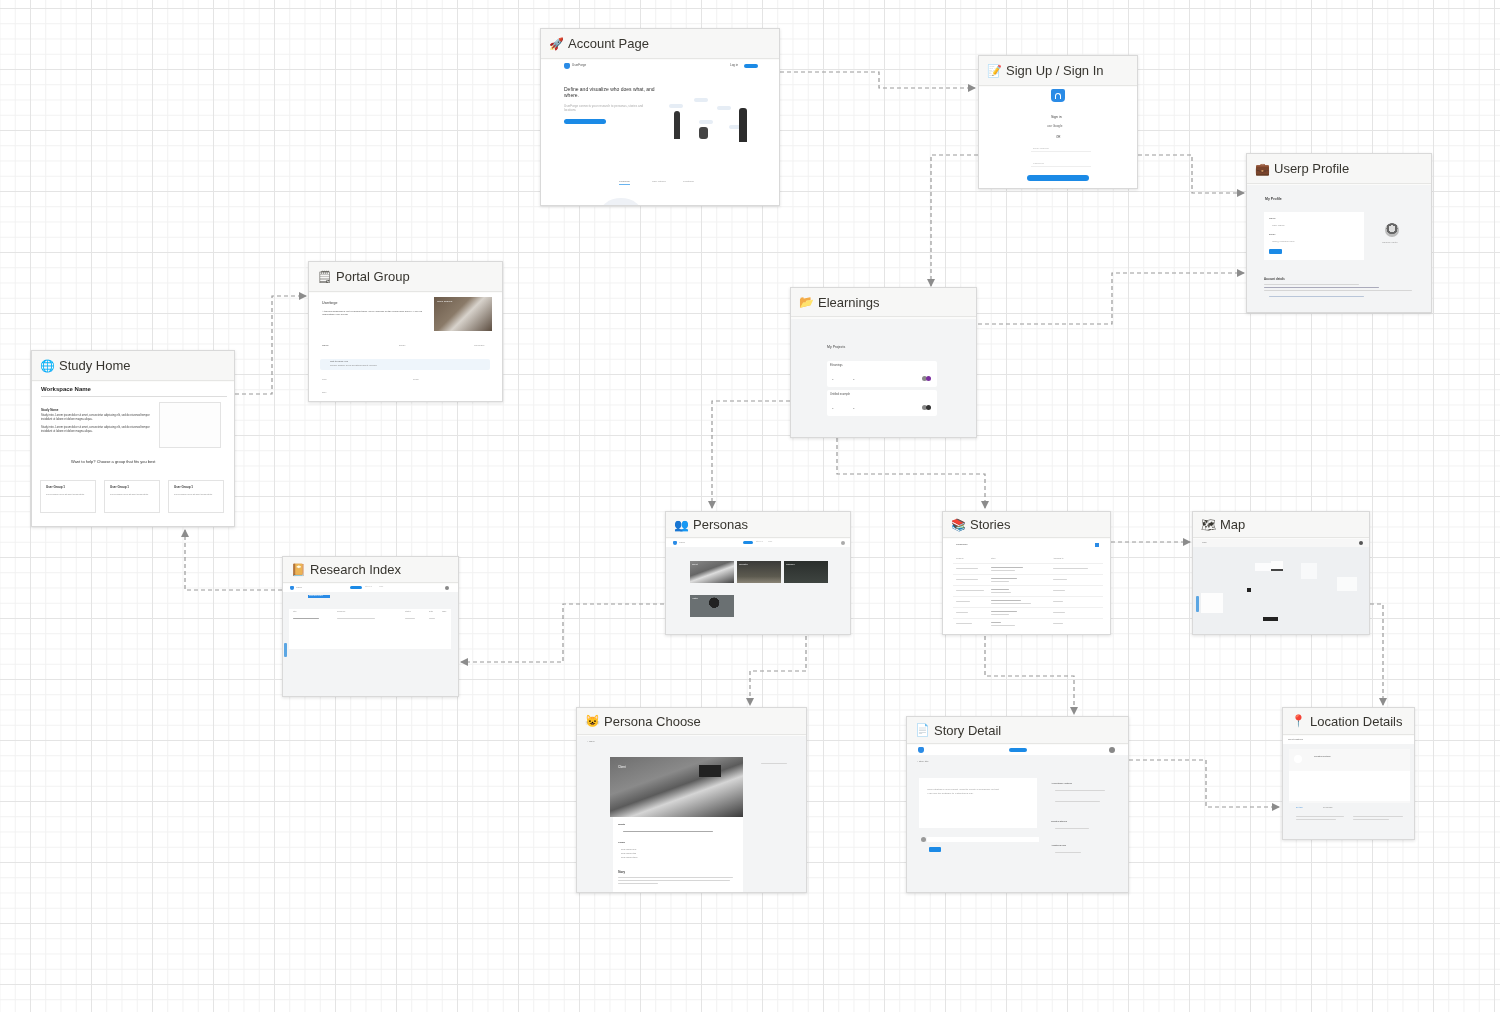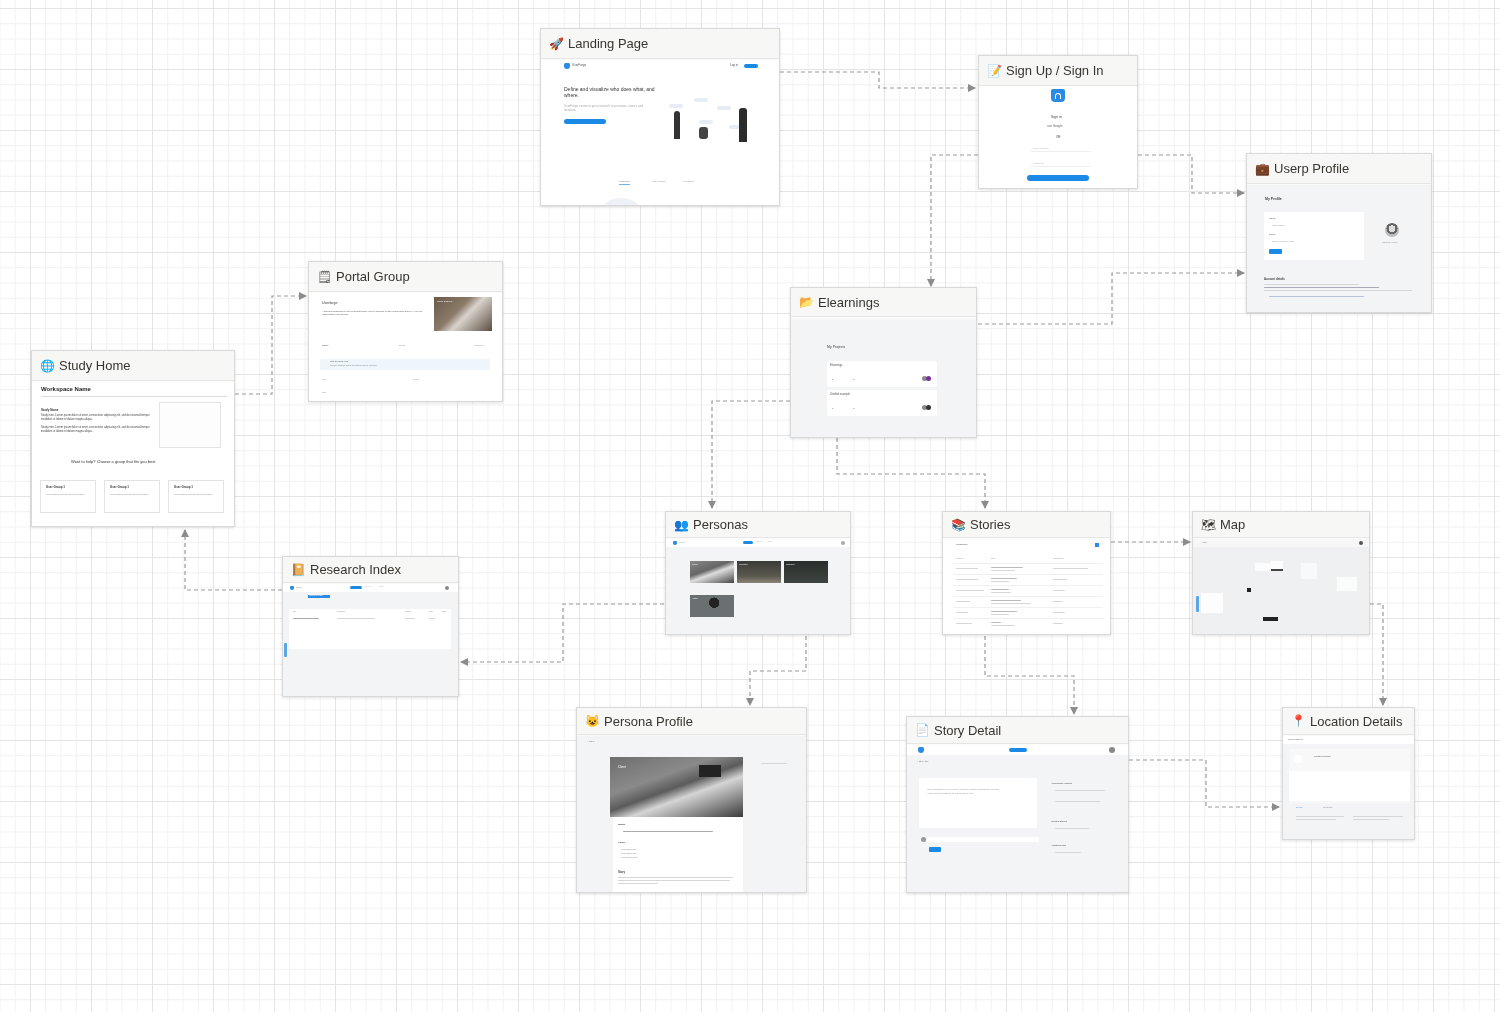--- a/index.html
+++ b/index.html
@@ -76,21 +76,21 @@
 
     <path d="M1370,604 H1383 V705" marker-end="url(#arrow)"></path>
 
     <path d="M1129,760 H1206 V807 H1279" marker-end="url(#arrow)"></path>
   </g>
 </svg>
 
 <div class="card" style="left:540px;top:28px;width:240px;height:178px;">
   <div class="card-header">
     <span class="emoji">🚀</span>
-    <span>Landing Page</span>
+    <span>Account Page</span>
   </div>
   <div class="card-body">
     <div class="logo-shield" style="left:23px;top:3px;width:6px;height:6px;"></div>
     <span class="lbl tiny" style="left:31px;top:3px;font-size:3px;">UserForge</span>
     <span class="lbl tiny" style="left:189px;top:3px;font-size:3px;">Log in</span>
     <div class="btn-blue" style="left:203px;top:4px;width:14px;height:4px;border-radius:2px;"></div>
     <span class="lbl" style="left:23px;top:26px;width:95px;white-space:normal;font-size:5px;line-height:6px;color:#333;">Define and visualize who does what, and where.</span>
     <span class="lbl tiny" style="left:23px;top:44px;width:85px;white-space:normal;color:#aaa;font-size:3px;line-height:4px;">UserForge connects your research to personas, stories and locations</span>
     <div class="btn-blue" style="left:23px;top:59px;width:42px;height:5px;border-radius:3px;"></div>
 
@@ -373,21 +373,21 @@
         <div class="bar" style="position:absolute;left:140px;top:2px;width:6px;height:1px;"></div>
       </div>
     </div>
     <div style="position:absolute;left:1px;top:59px;width:3px;height:14px;background:#5ba6e3;border-radius:1px;"></div>
   </div>
 </div>
 
 <div class="card" style="left:576px;top:707px;width:231px;height:186px;">
   <div class="card-header" style="height:27px;">
     <span class="emoji">😺</span>
-    <span>Persona Profile</span>
+    <span>Persona Choose</span>
   </div>
   <div class="card-body grey" style="top:28px;">
     <span class="lbl" style="left:10px;top:4px;font-size:2.5px;color:#888;">&lt; Back</span>
     <div class="bar" style="position:absolute;left:184px;top:27px;width:26px;height:1px;"></div>
     <div class="photo" style="left:33px;top:21px;width:133px;height:60px;background:linear-gradient(160deg,#6e6e6e 0%,#8a8a8a 35%,#5b5b5b 50%,#d5d5d5 62%,#3a3a3a 100%);">
       <span class="lbl" style="left:8px;top:8px;font-size:3px;color:#fff;">Client</span>
       <div style="position:absolute;left:89px;top:8px;width:22px;height:12px;background:#222;"></div>
     </div>
     <div style="position:absolute;left:36px;top:81px;width:130px;height:78px;background:#fff;">
       <span class="lbl" style="left:5px;top:6px;font-size:2.5px;color:#444;font-weight:bold;">Quote</span>

